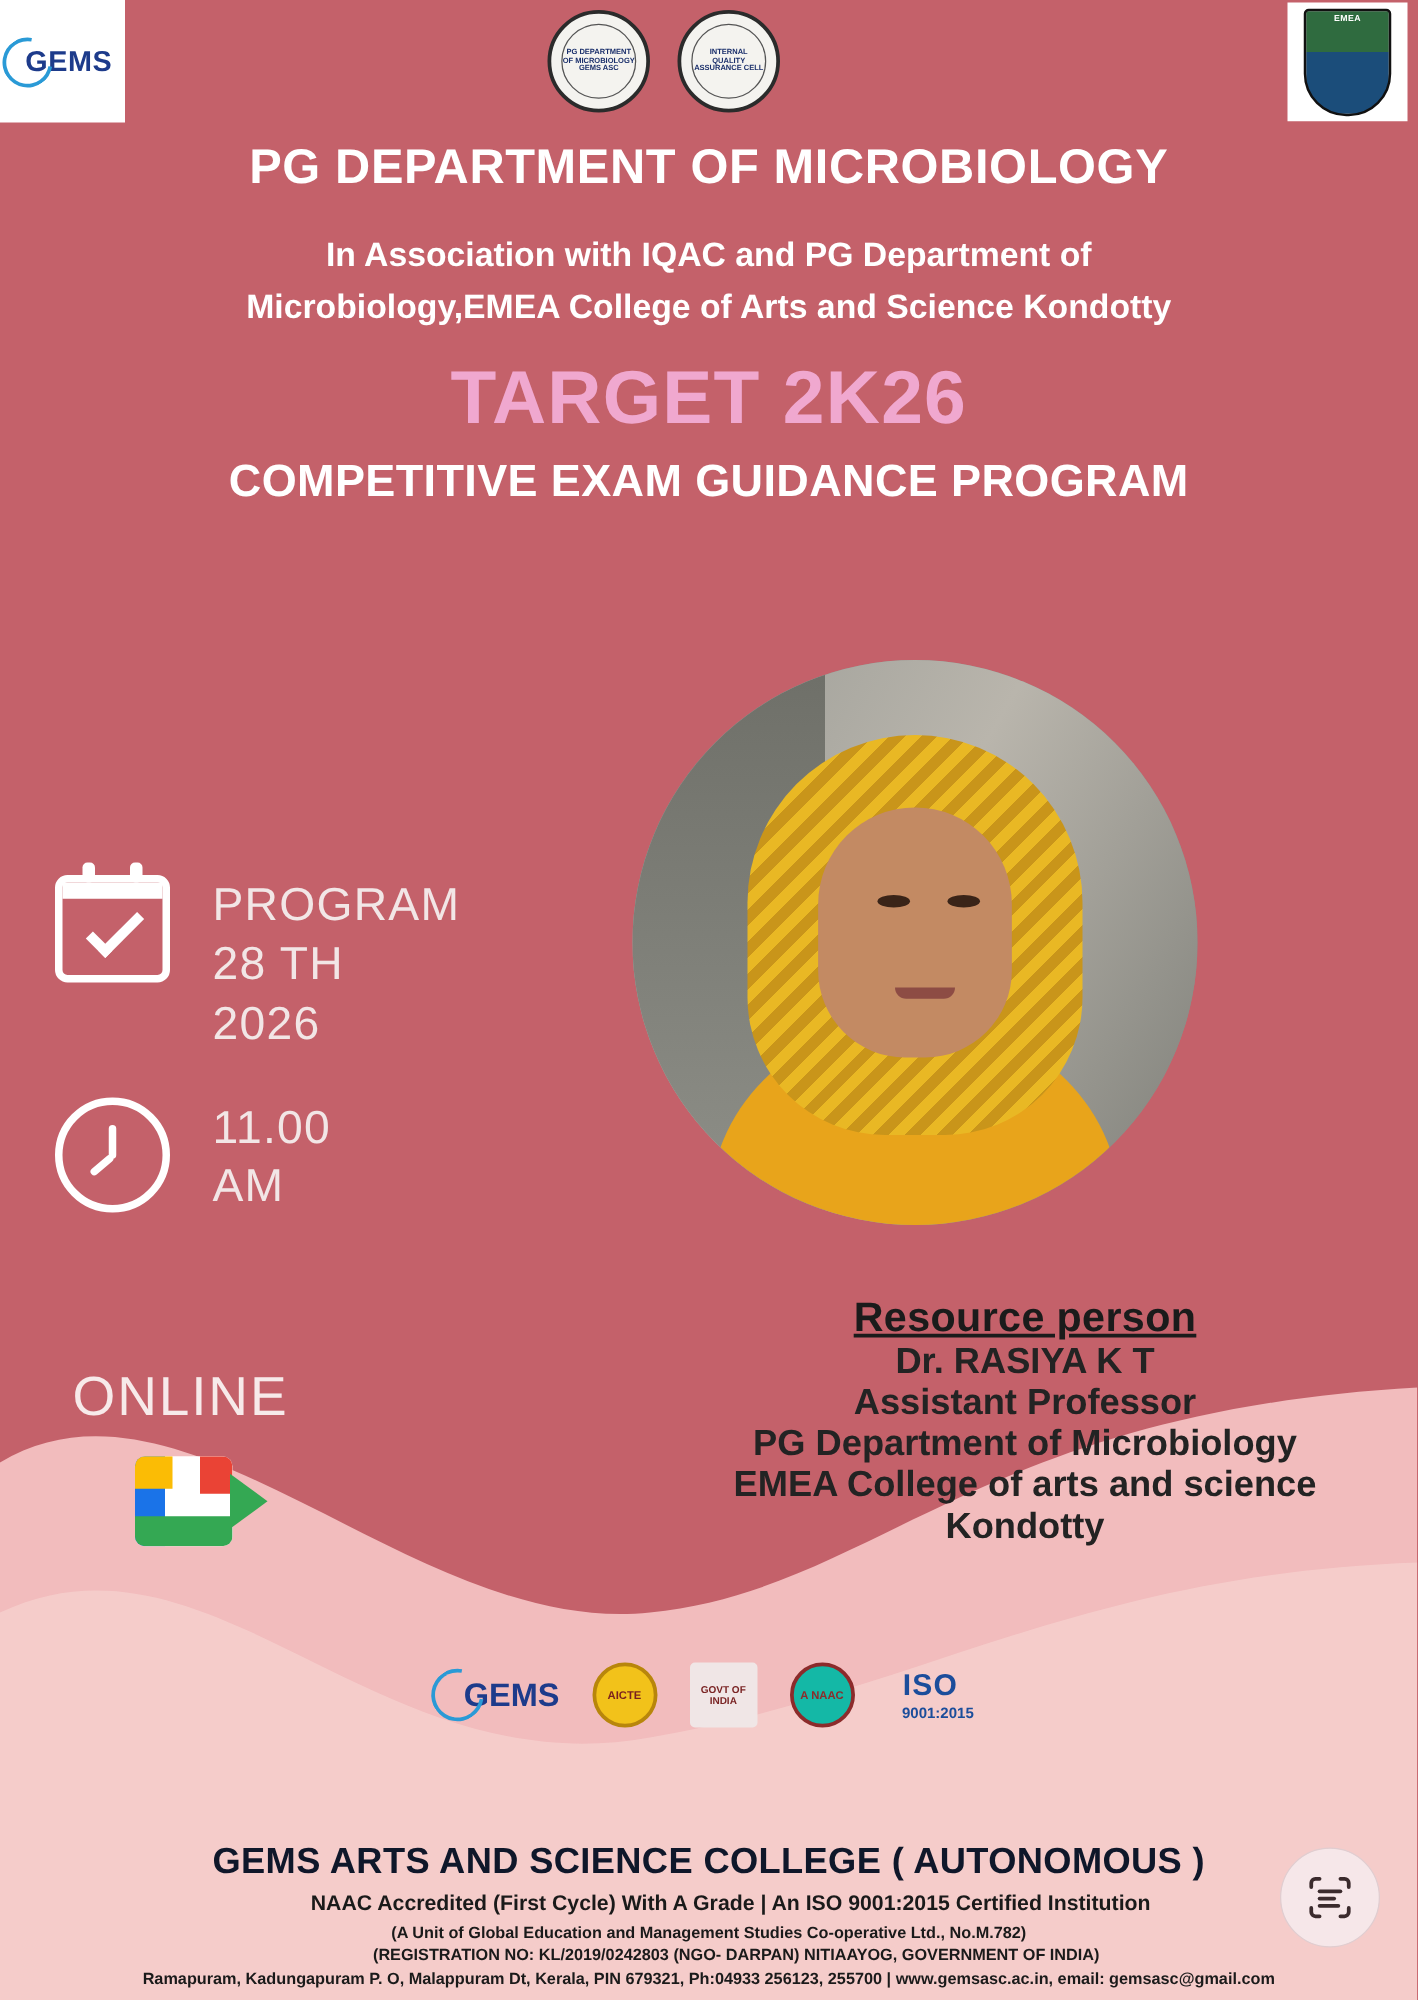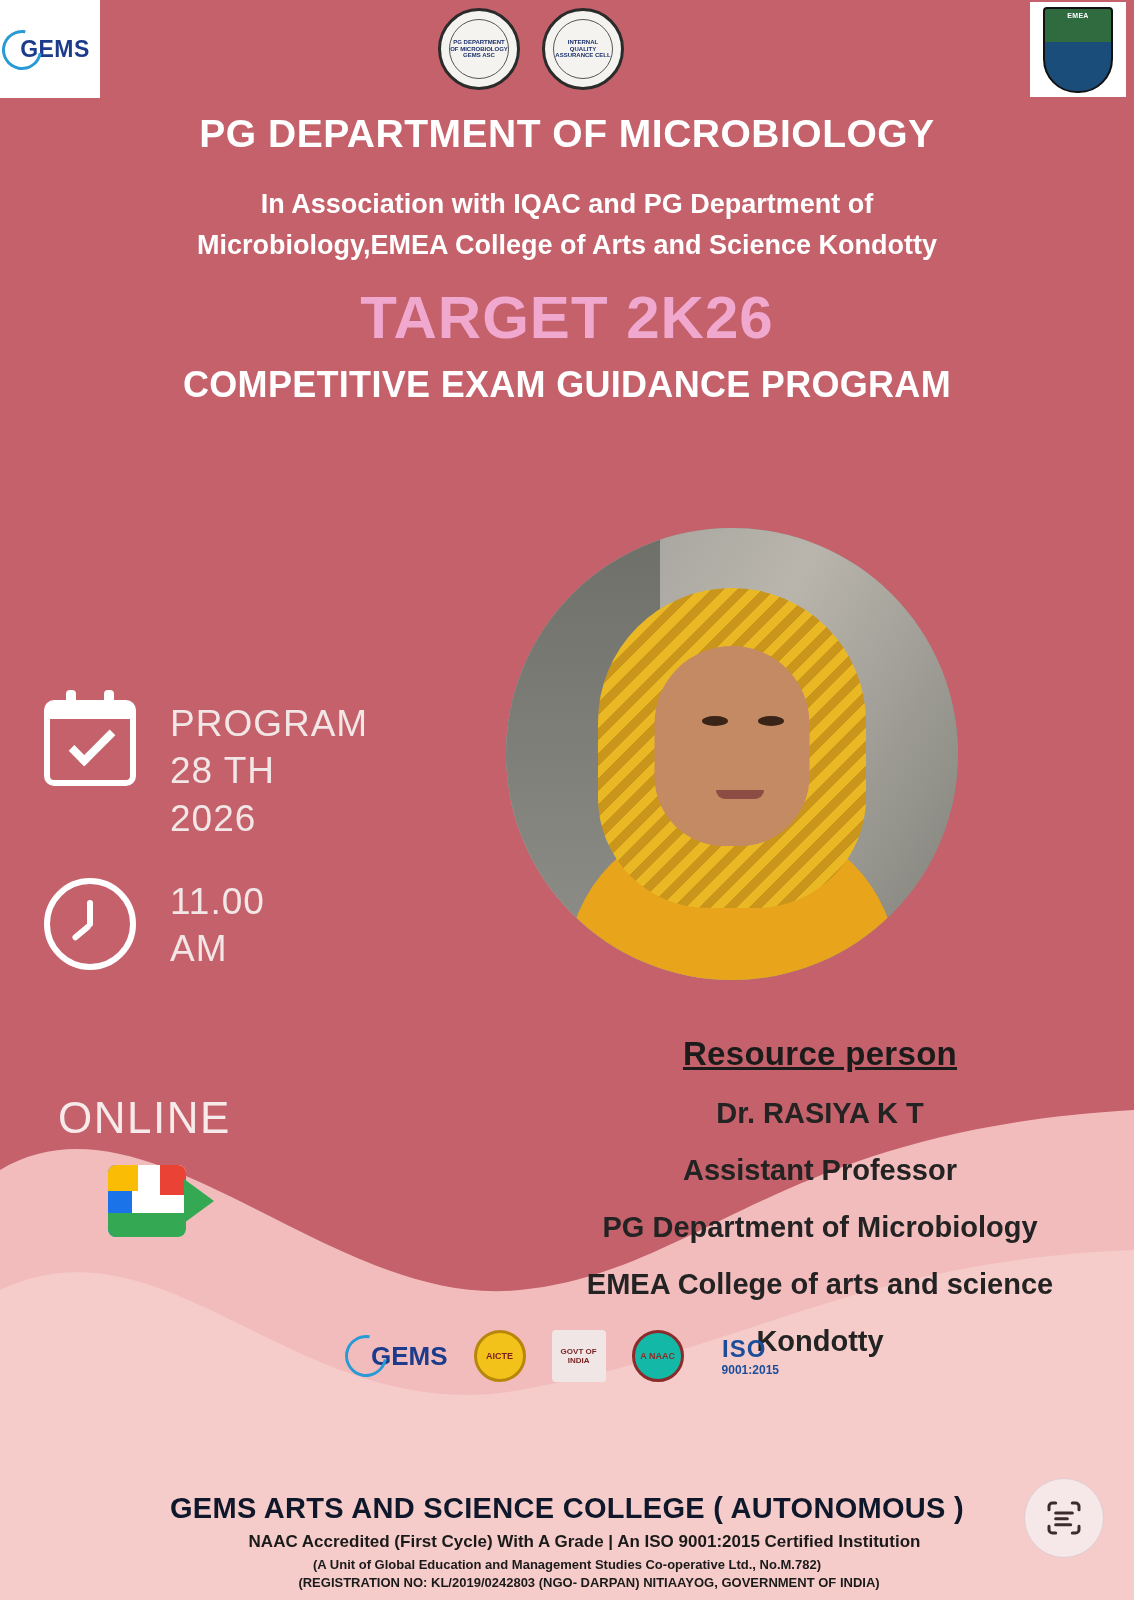--- a/index.html
+++ b/index.html
@@ -272,21 +272,21 @@
     font-size: 33px;
     font-weight: bold;
     color: #1b1b1b;
     text-decoration: underline;
     letter-spacing: .3px;
   }
   .resource .line {
     font-size: 29px;
     font-weight: bold;
     color: #232323;
-    margin-top: 24px;
+    margin-top: 0;
   }
   
   .accred {
     position: absolute;
     left: 0; right: 0; top: 1330px;
     display: flex; align-items: center; justify-content: center;
     gap: 26px;
     z-index: 6;
   }
   .acc-gems {
@@ -434,20 +434,21 @@
       <div class="big">ISO</div>
       <div class="small">9001:2015</div>
     </div>
   </div>
 
   <div class="footer">
     <div class="f-college">GEMS ARTS AND SCIENCE COLLEGE ( AUTONOMOUS )</div>
     <div class="f-naac">NAAC Accredited (First Cycle) With A Grade | An ISO 9001:2015 Certified Institution</div>
     <div class="f-unit">(A Unit of Global Education and Management Studies Co-operative Ltd., No.M.782)</div>
     <div class="f-reg">(REGISTRATION NO: KL/2019/0242803 (NGO- DARPAN) NITIAAYOG, GOVERNMENT OF INDIA)</div>
+    <div class="f-addr">Ramapuram, Kadungapuram P. O, Malappuram Dt, Kerala, PIN 679321, Ph:04933 256123, 255700 | www.gemsasc.ac.in, email: gemsasc@gmail.com</div>
   </div>
 
   <div class="scan-fab">
     <svg viewBox="0 0 24 24" fill="none" stroke="#3b2b2d" stroke-width="1.8" stroke-linecap="round">
       <path d="M3 7V5a2 2 0 0 1 2-2h2"></path>
       <path d="M21 7V5a2 2 0 0 0-2-2h-2"></path>
       <path d="M3 17v2a2 2 0 0 0 2 2h2"></path>
       <path d="M21 17v2a2 2 0 0 1-2 2h-2"></path>
       <path d="M7 9h10"></path>
       <path d="M7 12.5h7"></path>

